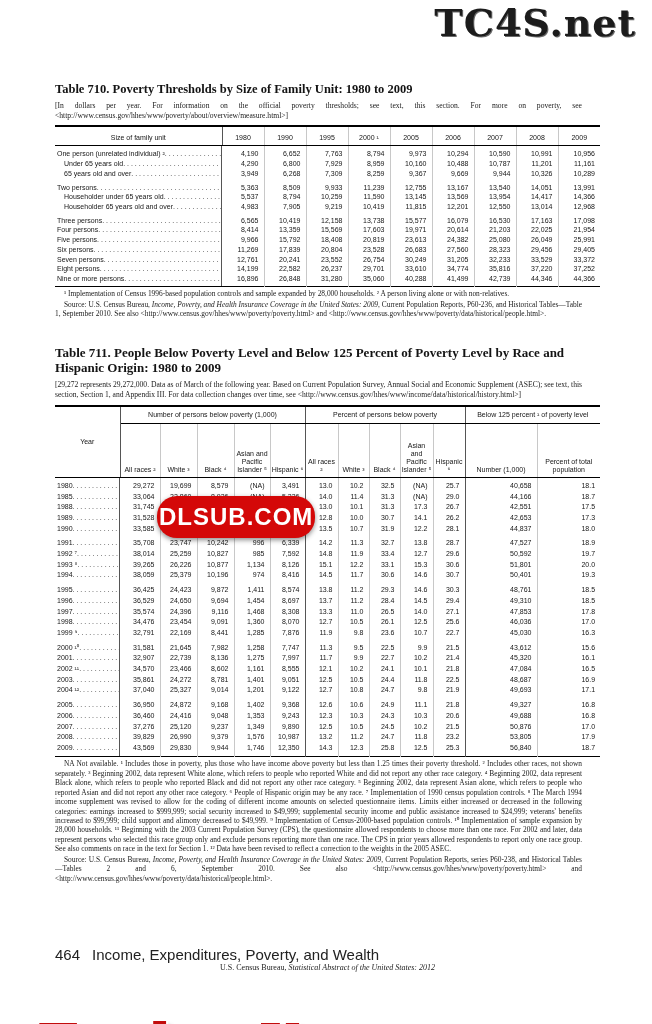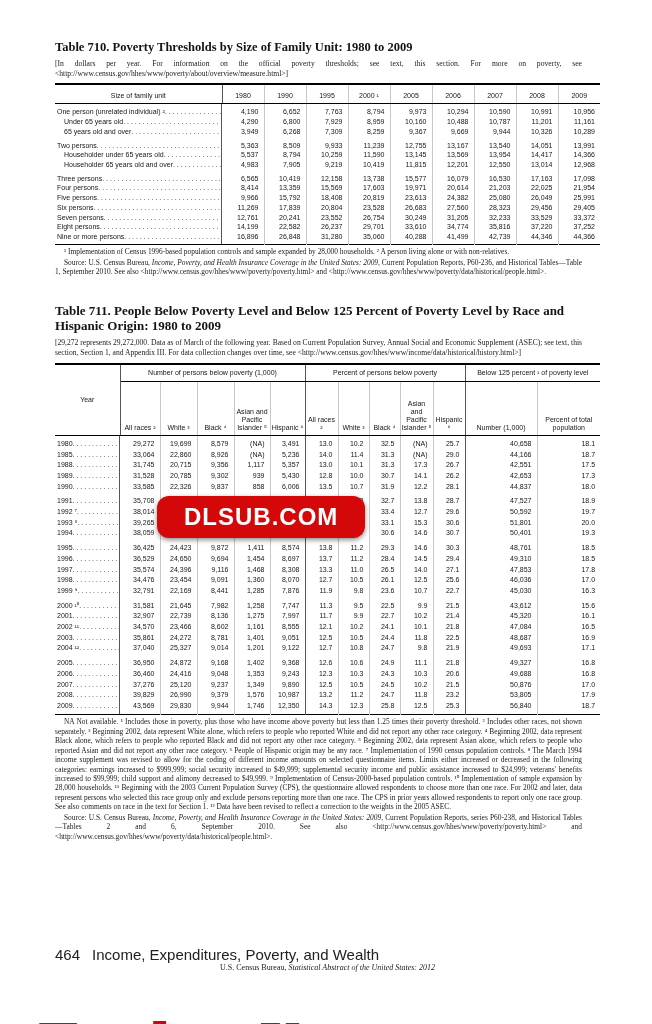--- a/index.html
+++ b/index.html
@@ -2,21 +2,21 @@
 <html><head>
 <meta charset="utf-8">
 <style>
   * { margin:0; padding:0; box-sizing:border-box; }
   html,body { background:#ffffff; }
   body { margin:0; }
   .page {
     position:relative; width:652px; height:1024px; background:#fff;
     font-family:"Liberation Serif", serif; color:#141414; overflow:hidden;
   }
-  .content { padding:40px 70px 0 55px; }
+  .content { padding:40px 70px 0 55px;margin-top:42px; }
 
   
   .t-title { font-size:12.5px; font-weight:bold; line-height:1.18; margin-bottom:4px; font-family:"Liberation Serif", serif; }
   .t711-title { font-size:13px; max-width:512px; margin-bottom:5px; }
   .note { font-size:7.6px; line-height:1.3; text-align:justify; margin-bottom:5px; color:#1a1a1a; }
   .fnote { font-size:7.4px; line-height:1.28; text-align:justify; text-indent:9px; color:#1a1a1a; margin-top:2px; }
 
   
   .tbl {
     width:100%; border-collapse:collapse; table-layout:fixed;
@@ -63,21 +63,21 @@
   .credit { text-align:center; font-size:8px; color:#222; }
 
   
   .wm-top {
     position:absolute; top:0px; right:16px; z-index:5;
     font-family:"DejaVu Serif", serif; font-weight:bold; font-size:38px;
     color:#1c1c1c; letter-spacing:1px; text-shadow:1px 1px 0 #6a6a6a;
   }
   .wm-mid {
     position:absolute; left:157px; top:496px; z-index:6;
-    background:#d40808; border-radius:12px; padding:7px 27px;
+    background:#d40808; border-radius:20px; padding:7px 2px;
     box-shadow:0 2px 5px rgba(0,0,0,0.45);
   }
   .wm-mid span {
     font-family:"Liberation Sans", sans-serif; font-weight:bold; font-size:24px;
     color:#ffffff; letter-spacing:1px;
   }
   .wm-bottom {
     position:absolute; left:50%; top:1012px; transform:translateX(-50%); z-index:7;
     font-family:"DejaVu Serif", serif; font-weight:bold; font-size:52px; white-space:nowrap;
     color:#c20c0c;
@@ -85,20 +85,21 @@
       -2px -2px 0 #fff, 2px -2px 0 #fff, -2px 2px 0 #fff, 2px 2px 0 #fff,
       -2px 0 0 #fff, 2px 0 0 #fff, 0 -2px 0 #fff, 0 2px 0 #fff,
       4px 5px 4px rgba(60,60,60,0.75);
   }
 </style>
 </head>
 <body>
 
 <div class="page">
 
+  <div class="wm-top">TC4S.net</div>
 
   <div class="content">
 
     <section>
       <h2 class="t-title">Table 710. Poverty Thresholds by Size of Family Unit: 1980 to 2009</h2>
       <p class="note">[In dollars per year. For information on the official poverty thresholds; see text, this section. For more on poverty, see &lt;http://www.census.gov/hhes/www/poverty/about/overview/measure.html&gt;]</p>
 
       <table class="tbl tbl710">
         <colgroup>
           <col style="width:167px">

